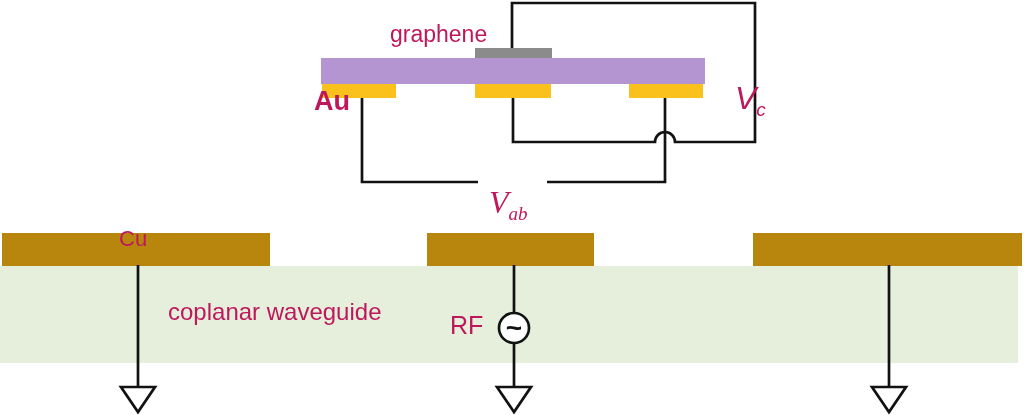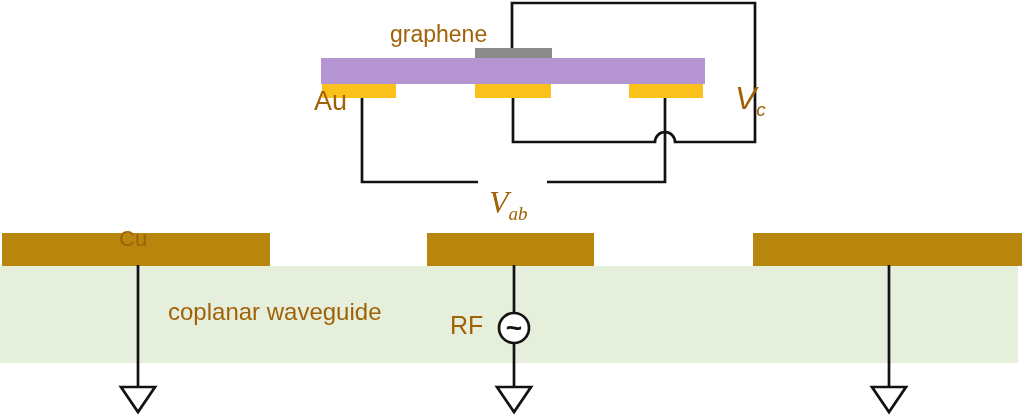--- a/index.html
+++ b/index.html
@@ -27,23 +27,23 @@
   svg.wires path, svg.wires polygon, svg.wires circle{
     stroke:var(--wire-black,#111);stroke-width:2.7;fill:none;stroke-linejoin:miter;
   }
   svg.wires polygon, svg.wires circle{fill:#fff;}
   svg.wires text{
     stroke:none;fill:var(--wire-black,#111);
     font-family:"Liberation Sans",sans-serif;font-size:28px;font-weight:700;
   }
 
   
-  .label{position:absolute;z-index:10;color:#a16207;white-space:nowrap;line-height:1.1;}
+  .label{position:absolute;z-index:10;color:#be185d;white-space:nowrap;line-height:1.1;}
   #lbl-graphene{left:390px;top:22px;font-size:23px;}
-  #lbl-au{left:314px;top:87px;font-size:27px;}
+  #lbl-au{left:314px;top:87px;font-size:27px;font-weight:bold;}
   #lbl-cu{left:119px;top:227px;font-size:22px;}
   #lbl-wg{left:168px;top:299px;font-size:24px;}
   #lbl-rf{left:450px;top:312px;width:44px;font-size:25px;}
   .vlabel{font-style:italic;font-size:32px;margin-top:24px;}
   .vlabel sub{font-size:19px;font-style:italic;line-height:0;}
   #lbl-vc{left:735px;top:57px;}
   #lbl-vab{left:489px;top:161px;font-family:Liberation Serif, serif;}
 </style>
 </head>
 <body>

